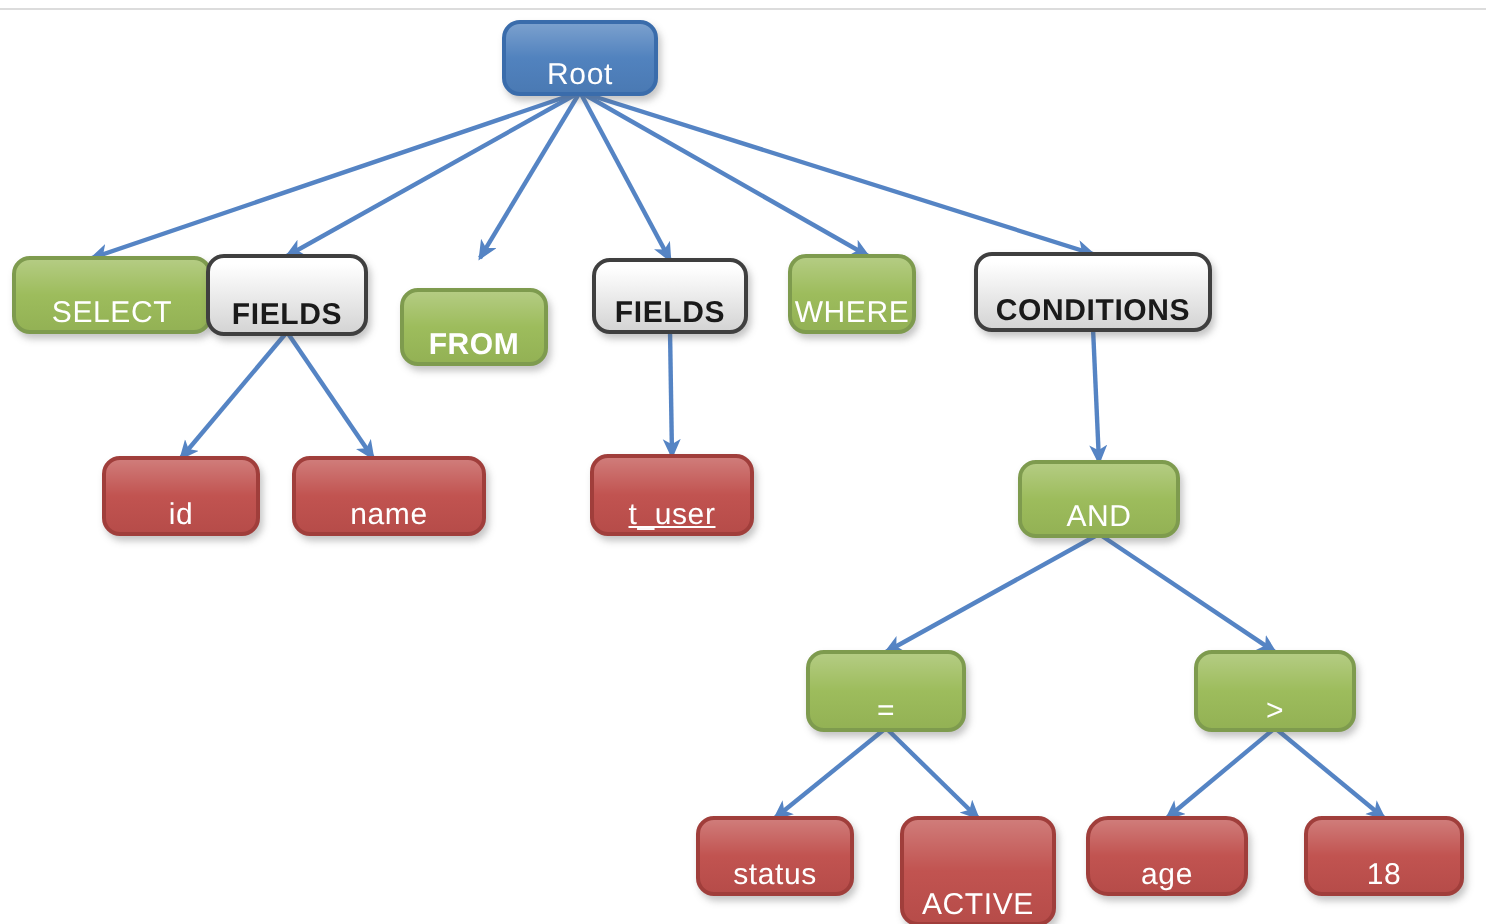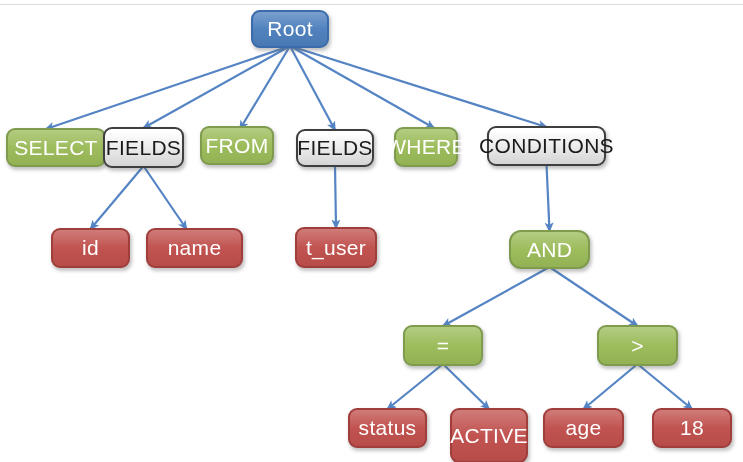--- a/index.html
+++ b/index.html
@@ -19,32 +19,32 @@
   }
   #edges {
     position: absolute;
     left: 0; top: 0;
     width: 743px; height: 462px;
   }
   .node {
     position: absolute;
     box-sizing: border-box;
     display: flex;
-    align-items: center;
+    align-items: flex-end;
     justify-content: center;
     border: 2px solid;
     border-radius: 9px;
-    font-size: 21px;
+    font-size: 15px;
     letter-spacing: 0.3px;
     box-shadow: 1.5px 2.5px 3.5px rgba(90,90,90,0.35);
     background-image: linear-gradient(rgba(255,255,255,0.25), rgba(255,255,255,0.02) 50%, rgba(0,0,0,0.05));
   }
   .node.section {
     background-image: linear-gradient(#ffffff 8%, rgba(210,210,210,0.9));
-    font-weight: 400;
+    font-weight: 700;
   }
   .node span { pointer-events: none; }
 </style>
 </head>
 <body>
 
 <div id="stage" style="background: rgb(255, 255, 255);">
   <div class="top-rule" style="background: rgb(220, 220, 220);"></div>
   <svg id="edges" xmlns="http://www.w3.org/2000/svg">
     <defs>
@@ -71,55 +71,55 @@
     </svg>
 <div class="node root" style="left: 251px; top: 10px; width: 78px; height: 38px; background-color: rgb(78, 128, 189); border-color: rgb(58, 108, 171); color: rgb(255, 255, 255);">
       <span>Root</span>
     </div>
     <div class="node keyword" style="left: 6px; top: 128px; width: 100px; height: 39px; background-color: rgb(155, 187, 89); border-color: rgb(126, 155, 78); color: rgb(255, 255, 255);">
       <span>SELECT</span>
     </div>
     <div class="node section" style="left: 103px; top: 127px; width: 81px; height: 41px; background-color: rgb(233, 233, 233); border-color: rgb(63, 63, 63); color: rgb(26, 26, 26);">
       <span>FIELDS</span>
     </div>
-    <div class="node keyword" style="left: 200px; top: 126px; width: 74px; height: 39px; background-color: rgb(155, 187, 89); border-color: rgb(126, 155, 78); color: rgb(255, 255, 255);">
+    <div class="node keyword" style="left: 200px; top: 144px; width: 74px; height: 39px; background-color: rgb(155, 187, 89); border-color: rgb(126, 155, 78); color: rgb(255, 255, 255); font-weight: bold;">
       <span>FROM</span>
     </div>
     <div class="node section" style="left: 296px; top: 129px; width: 78px; height: 38px; background-color: rgb(233, 233, 233); border-color: rgb(63, 63, 63); color: rgb(26, 26, 26);">
       <span>FIELDS</span>
     </div>
     <div class="node keyword" style="left: 394px; top: 127px; width: 64px; height: 40px; background-color: rgb(155, 187, 89); border-color: rgb(126, 155, 78); color: rgb(255, 255, 255);">
       <span>WHERE</span>
     </div>
     <div class="node section" style="left: 487px; top: 126px; width: 119px; height: 40px; background-color: rgb(233, 233, 233); border-color: rgb(63, 63, 63); color: rgb(26, 26, 26);">
       <span>CONDITIONS</span>
     </div>
     <div class="node leaf" style="left: 51px; top: 228px; width: 79px; height: 40px; background-color: rgb(192, 80, 77); border-color: rgb(160, 62, 59); color: rgb(255, 255, 255);">
       <span>id</span>
     </div>
     <div class="node leaf" style="left: 146px; top: 228px; width: 97px; height: 40px; background-color: rgb(192, 80, 77); border-color: rgb(160, 62, 59); color: rgb(255, 255, 255);">
       <span>name</span>
     </div>
-    <div class="node leaf" style="left: 295px; top: 227px; width: 82px; height: 41px; background-color: rgb(192, 80, 77); border-color: rgb(160, 62, 59); color: rgb(255, 255, 255);">
+    <div class="node leaf" style="left: 295px; top: 227px; width: 82px; height: 41px; background-color: rgb(192, 80, 77); border-color: rgb(160, 62, 59); color: rgb(255, 255, 255); text-decoration: underline;">
       <span>t_user</span>
     </div>
-    <div class="node keyword" style="left: 509px; top: 230px; width: 81px; height: 39px; background-color: rgb(155, 187, 89); border-color: rgb(126, 155, 78); color: rgb(255, 255, 255); border-radius: 12px;">
+    <div class="node keyword" style="left: 509px; top: 230px; width: 81px; height: 39px; background-color: rgb(155, 187, 89); border-color: rgb(126, 155, 78); color: rgb(255, 255, 255);">
       <span>AND</span>
     </div>
     <div class="node keyword" style="left: 403px; top: 325px; width: 80px; height: 41px; background-color: rgb(155, 187, 89); border-color: rgb(126, 155, 78); color: rgb(255, 255, 255);">
       <span>=</span>
     </div>
     <div class="node keyword" style="left: 597px; top: 325px; width: 81px; height: 41px; background-color: rgb(155, 187, 89); border-color: rgb(126, 155, 78); color: rgb(255, 255, 255);">
       <span>&gt;</span>
     </div>
     <div class="node leaf" style="left: 348px; top: 408px; width: 79px; height: 40px; background-color: rgb(192, 80, 77); border-color: rgb(160, 62, 59); color: rgb(255, 255, 255);">
       <span>status</span>
     </div>
     <div class="node leaf" style="left: 450px; top: 408px; width: 78px; height: 55px; background-color: rgb(192, 80, 77); border-color: rgb(160, 62, 59); color: rgb(255, 255, 255);">
       <span>ACTIVE</span>
     </div>
-    <div class="node leaf" style="left: 543px; top: 408px; width: 81px; height: 40px; background-color: rgb(192, 80, 77); border-color: rgb(160, 62, 59); color: rgb(255, 255, 255);">
+    <div class="node leaf" style="left: 543px; top: 408px; width: 81px; height: 40px; background-color: rgb(192, 80, 77); border-color: rgb(160, 62, 59); color: rgb(255, 255, 255); border-radius: 11px;">
       <span>age</span>
     </div>
     <div class="node leaf" style="left: 652px; top: 408px; width: 80px; height: 40px; background-color: rgb(192, 80, 77); border-color: rgb(160, 62, 59); color: rgb(255, 255, 255);">
       <span>18</span>
     </div>
   </div>
 
 </body></html>

